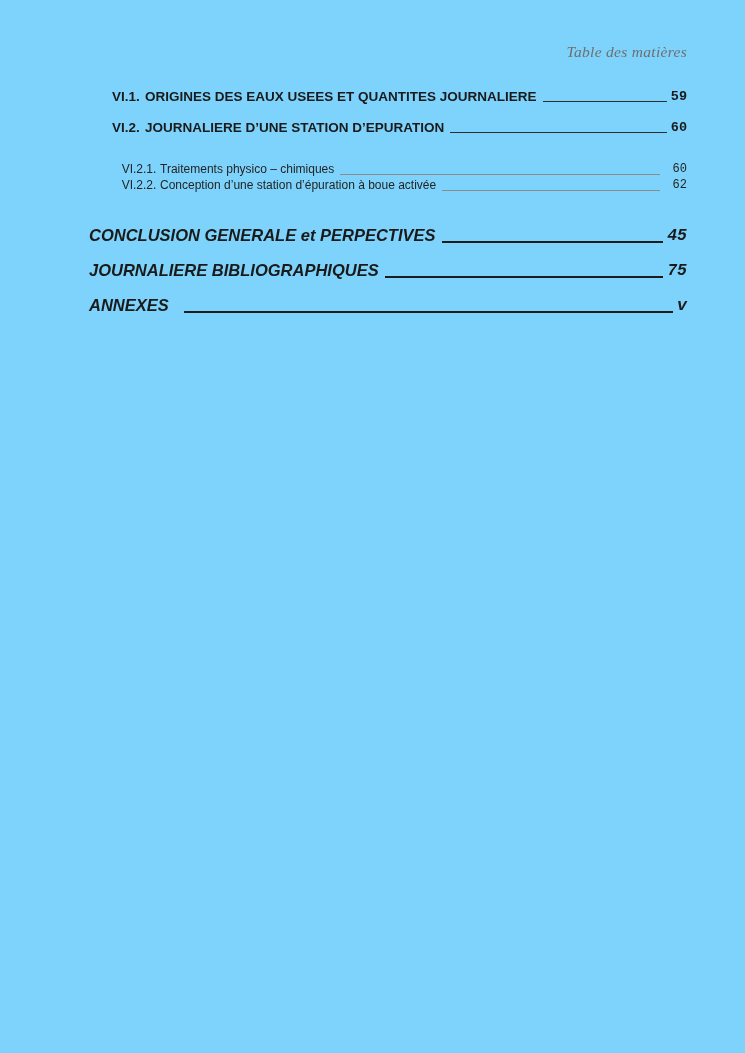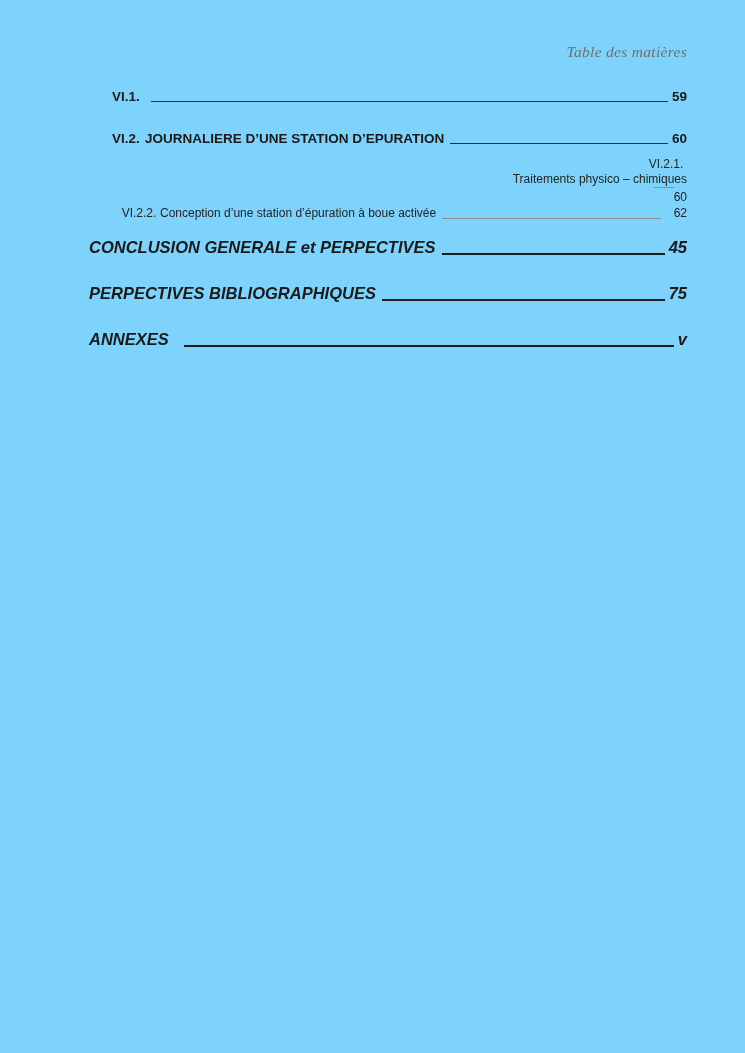--- a/index.html
+++ b/index.html
@@ -35,21 +35,21 @@
     text-align: center;
   }
 
   .toc-row {
     display: flex;
     align-items: flex-end;
   }
 
   .toc-row .title { white-space: nowrap; }
   .toc-row .num   { white-space: pre; flex: 0 0 auto; }
-  .toc-row .pagenum { white-space: pre; flex: 0 0 auto; }
+  .toc-row .pagenum { white-space: pre; flex: 0 0 auto; font-family: Liberation Mono, monospace; }
 
   .leader {
     flex: 1 1 auto;
     border-bottom: 1.6px solid #2e2e2e;
     margin: 0 4px 3px 6px;
     min-width: 20px;
   }
 
   
   .level-2 {
@@ -79,38 +79,39 @@
     font-weight: bold;
     font-style: italic;
     font-size: 16.5px;
     line-height: 21px;
   }
   .level-1 .leader {
     border-bottom: 2px solid #1c1c1c;
     margin-bottom: 3px;
   }
 
-  .mt-19 { margin-top: 25px; }
-  .mt-18 { margin-top: 16px; }
+  .mt-19 { margin-top: 14px; }
+  .mt-18 { margin-top: 32px; }
   .mt-11 { margin-top: 1px; }
-  .mt-10 { margin-top: 10px; flex-direction: column; }
+  .mt-10 { margin-top: 26px; }
 
   .lead-gap { margin-left: 15px; }
 </style>
 </head>
 <body>
 
 <div class="page">
 
   <div class="doc-header">Table des matières</div>
 
   <div class="toc">
 
     <div class="toc-row level-2">
       <span class="num">VI.1.</span>
+      <span class="title">ORIGINES DES EAUX USEES ET QUANTITES JOURNALIERE</span>
       <span class="leader"></span>
       <span class="pagenum">59</span>
     </div>
 
     <div class="toc-row level-2 mt-19">
       <span class="num">VI.2.</span>
       <span class="title">JOURNALIERE D’UNE STATION D’EPURATION</span>
       <span class="leader"></span>
       <span class="pagenum">60</span>
     </div>
@@ -129,21 +130,21 @@
       <span class="pagenum">62</span>
     </div>
 
     <div class="toc-row level-1 mt-18">
       <span class="title">CONCLUSION GENERALE et PERPECTIVES</span>
       <span class="leader"></span>
       <span class="pagenum">45</span>
     </div>
 
     <div class="toc-row level-1 mt-19">
-      <span class="title">PERPECTIVES BIBLIOGRAPHIQUES</span>
+      <span class="title">JOURNALIERE BIBLIOGRAPHIQUES</span>
       <span class="leader"></span>
       <span class="pagenum">75</span>
     </div>
 
     <div class="toc-row level-1 mt-19">
       <span class="title">ANNEXES</span>
       <span class="leader lead-gap"></span>
       <span class="pagenum">v</span>
     </div>
 

